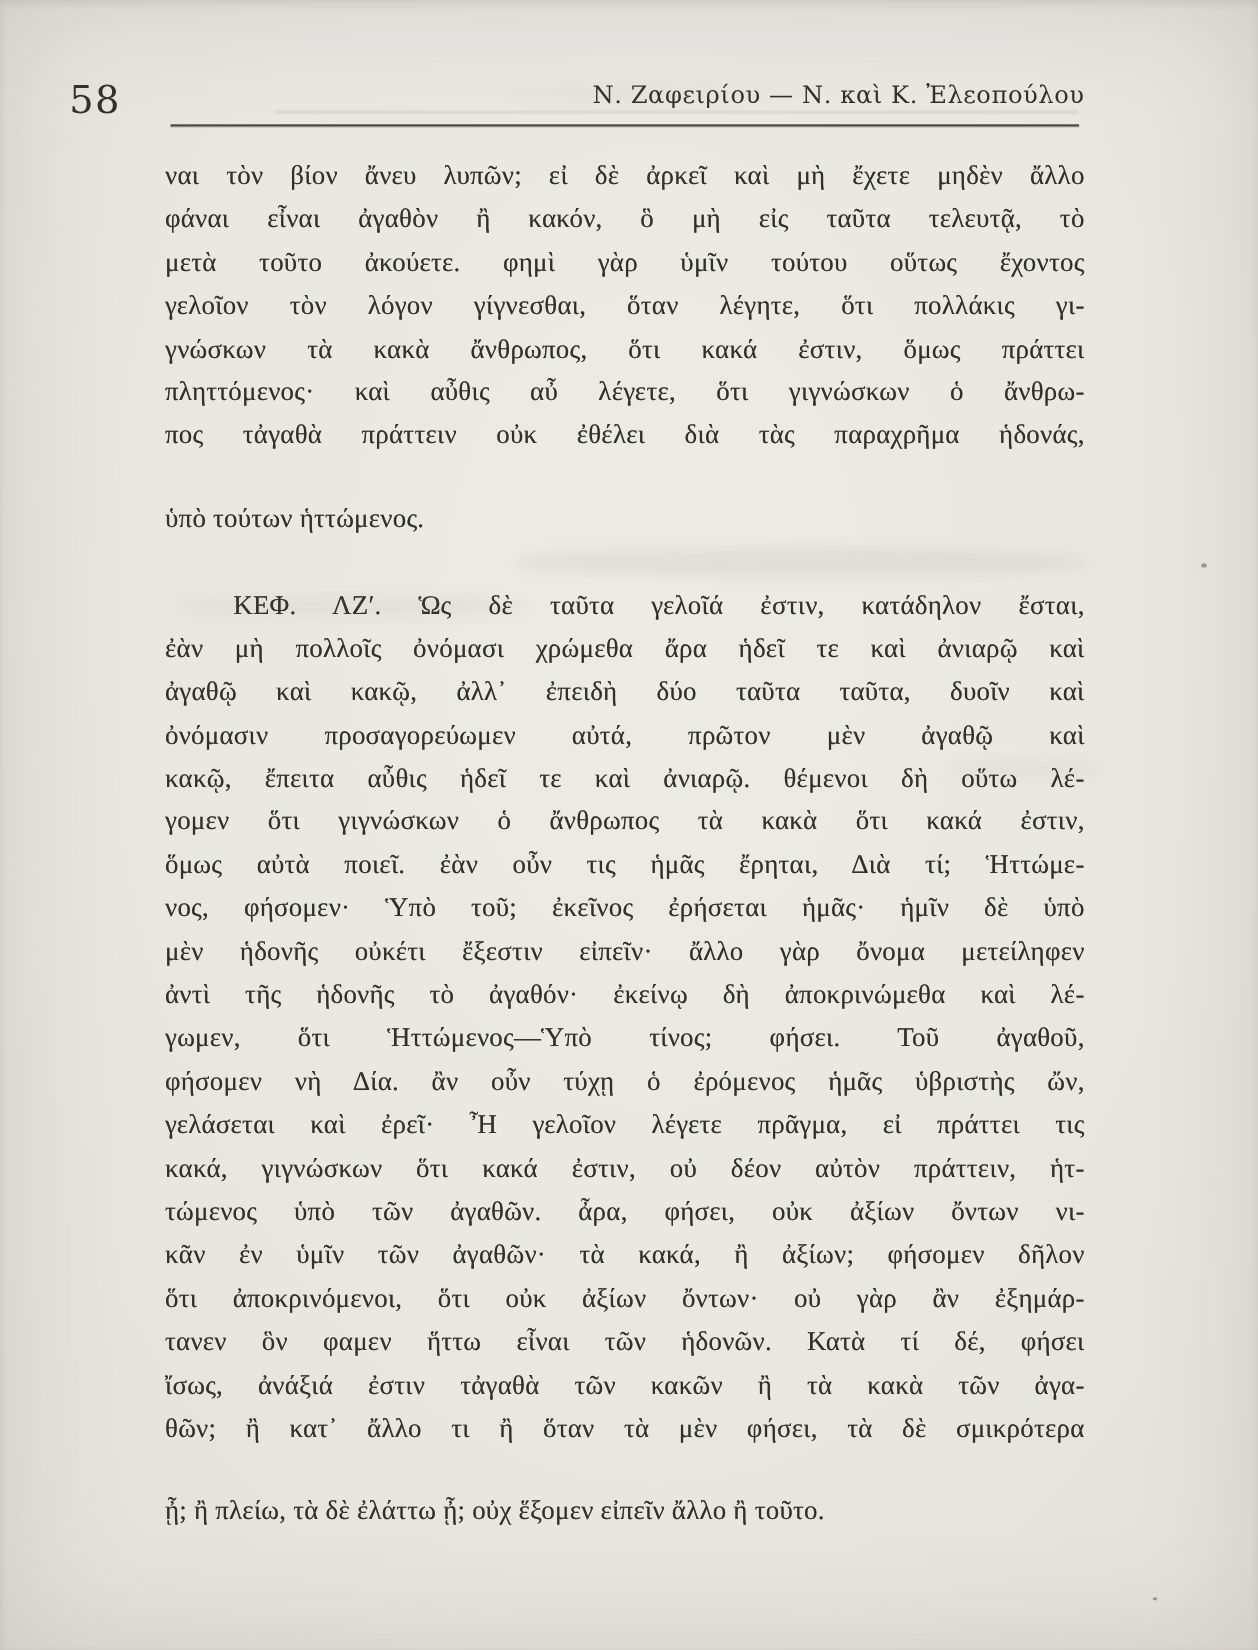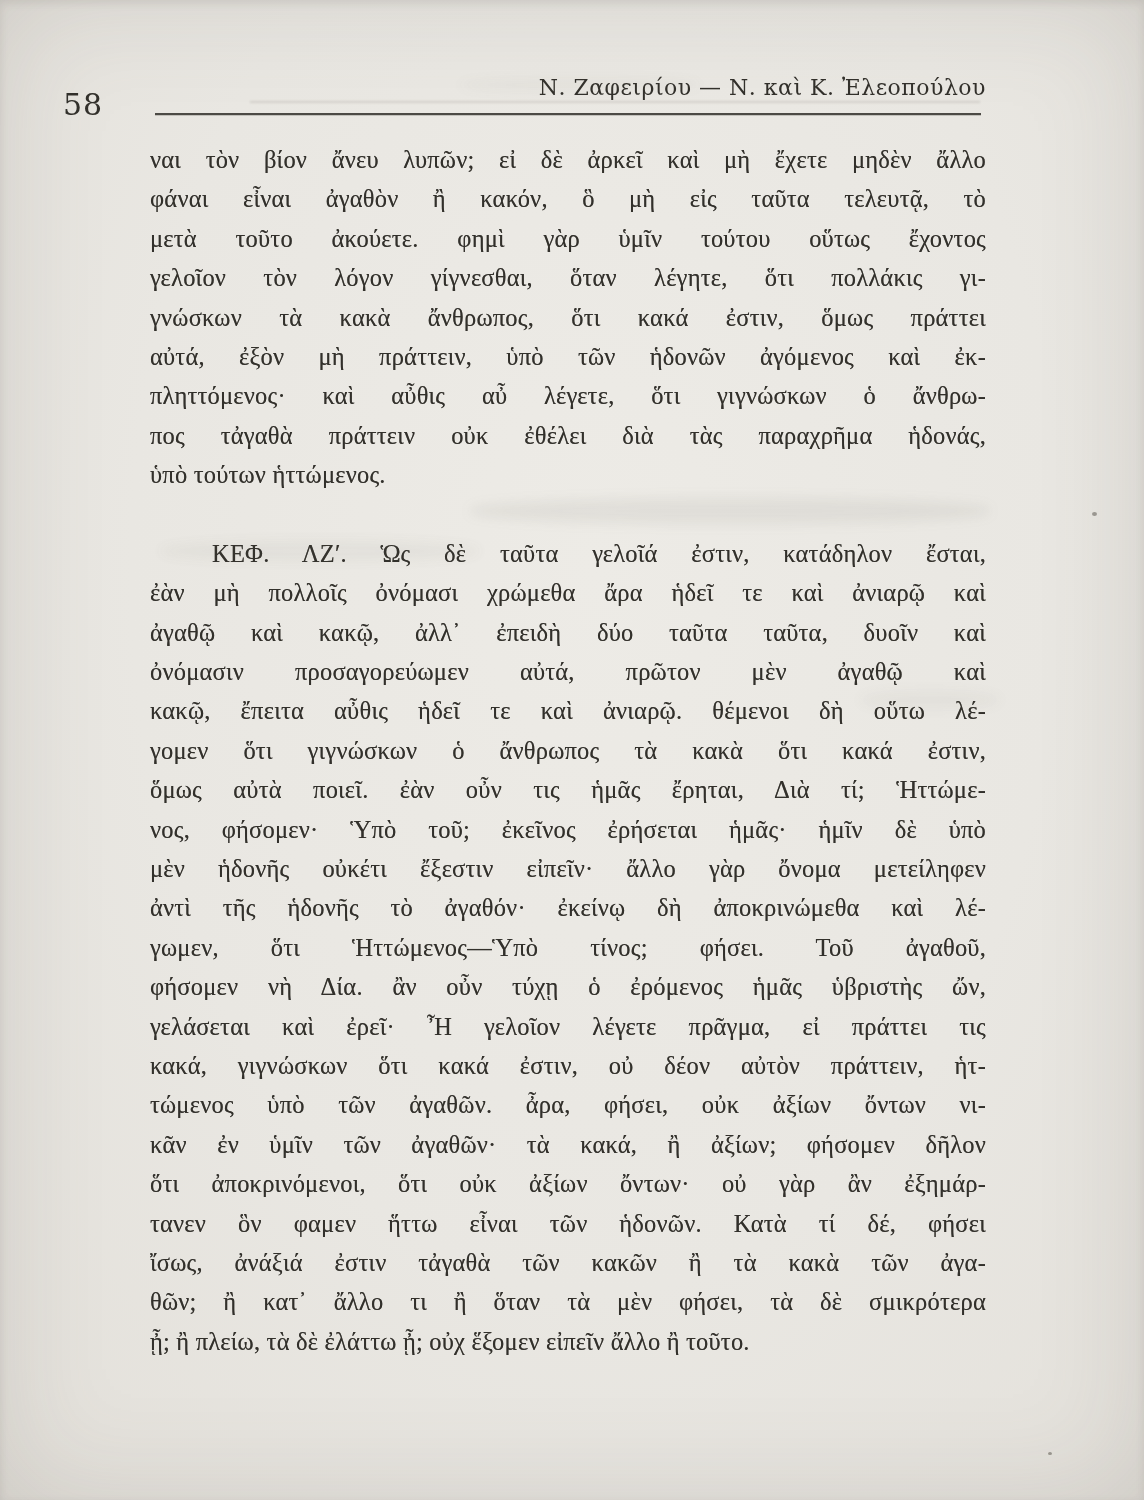--- a/index.html
+++ b/index.html
@@ -9,21 +9,21 @@
     margin:0 auto;
     background:
       radial-gradient(ellipse at 52% 38%, #edebe6 0%, #e9e7e2 55%, #e3e0da 100%);
     box-shadow: inset 0 0 110px rgba(95,90,78,.16), inset 0 3px 8px rgba(70,65,55,.12);
     overflow:hidden;
     font-family:"DejaVu Serif","Liberation Serif",serif;
     color:#32302b;
   }
   .pagenum {
     position:absolute; left:63px; top:72px;
-    font-size:30px; letter-spacing:1px;margin-top:15px;
+    font-size:35px; letter-spacing:1px;
   }
   .running-title {
     position:absolute; right:158px; top:75px;
     font-size:22px; letter-spacing:0.5px;
     white-space:nowrap;
   }
   .rule {
     position:absolute; left:155px; top:113px;
     width:826px; height:2px;
     background:#4c4a45;
@@ -41,21 +41,21 @@
   .line {
     font-size:24.5px;
     line-height:39.4px;
     height:39.4px;
     text-align:justify;
     text-align-last:justify;
     text-shadow:0 0 0.6px rgba(50,48,43,.55);
     letter-spacing:0.2px;
     font-family:Liberation Serif, serif;
   }
-  .line.last { text-align-last:left; }
+  .line.last { text-align-last:left;margin-top:36px; }
   .line.indent { text-indent:62px; }
   .paragraph.spaced { margin-top:39.4px; }
   .artifact {
     position:absolute;
     background:rgba(108,103,92,.085);
     border-radius:45%;
     filter:blur(6px);
   }
   .speck {
     position:absolute;
@@ -73,21 +73,20 @@
   <div class="rule-echo"></div>
   <div class="rule"></div>
 
   <div class="body-text">
       <div class="paragraph">
         <div class="line">ναι τὸν βίον ἄνευ λυπῶν; εἰ δὲ ἀρκεῖ καὶ μὴ ἔχετε μηδὲν ἄλλο</div>
         <div class="line">φάναι εἶναι ἀγαθὸν ἢ κακόν, ὃ μὴ εἰς ταῦτα τελευτᾷ, τὸ</div>
         <div class="line">μετὰ τοῦτο ἀκούετε. φημὶ γὰρ ὑμῖν τούτου οὕτως ἔχοντος</div>
         <div class="line">γελοῖον τὸν λόγον γίγνεσθαι, ὅταν λέγητε, ὅτι πολλάκις γι-</div>
         <div class="line">γνώσκων τὰ κακὰ ἄνθρωπος, ὅτι κακά ἐστιν, ὅμως πράττει</div>
-        <div class="line">αὐτά, ἐξὸν μὴ πράττειν, ὑπὸ τῶν ἡδονῶν ἀγόμενος καὶ ἐκ-</div>
         <div class="line">πληττόμενος· καὶ αὖθις αὖ λέγετε, ὅτι γιγνώσκων ὁ ἄνθρω-</div>
         <div class="line">πος τἀγαθὰ πράττειν οὐκ ἐθέλει διὰ τὰς παραχρῆμα ἡδονάς,</div>
         <div class="line last">ὑπὸ τούτων ἡττώμενος.</div>
       </div>
       <div class="paragraph spaced">
         <div class="line indent">ΚΕΦ. ΛΖ′. Ὡς δὲ ταῦτα γελοῖά ἐστιν, κατάδηλον ἔσται,</div>
         <div class="line">ἐὰν μὴ πολλοῖς ὀνόμασι χρώμεθα ἄρα ἡδεῖ τε καὶ ἀνιαρῷ καὶ</div>
         <div class="line">ἀγαθῷ καὶ κακῷ, ἀλλ᾽ ἐπειδὴ δύο ταῦτα ταῦτα, δυοῖν καὶ</div>
         <div class="line">ὀνόμασιν προσαγορεύωμεν αὐτά, πρῶτον μὲν ἀγαθῷ καὶ</div>
         <div class="line">κακῷ, ἔπειτα αὖθις ἡδεῖ τε καὶ ἀνιαρῷ. θέμενοι δὴ οὕτω λέ-</div>

